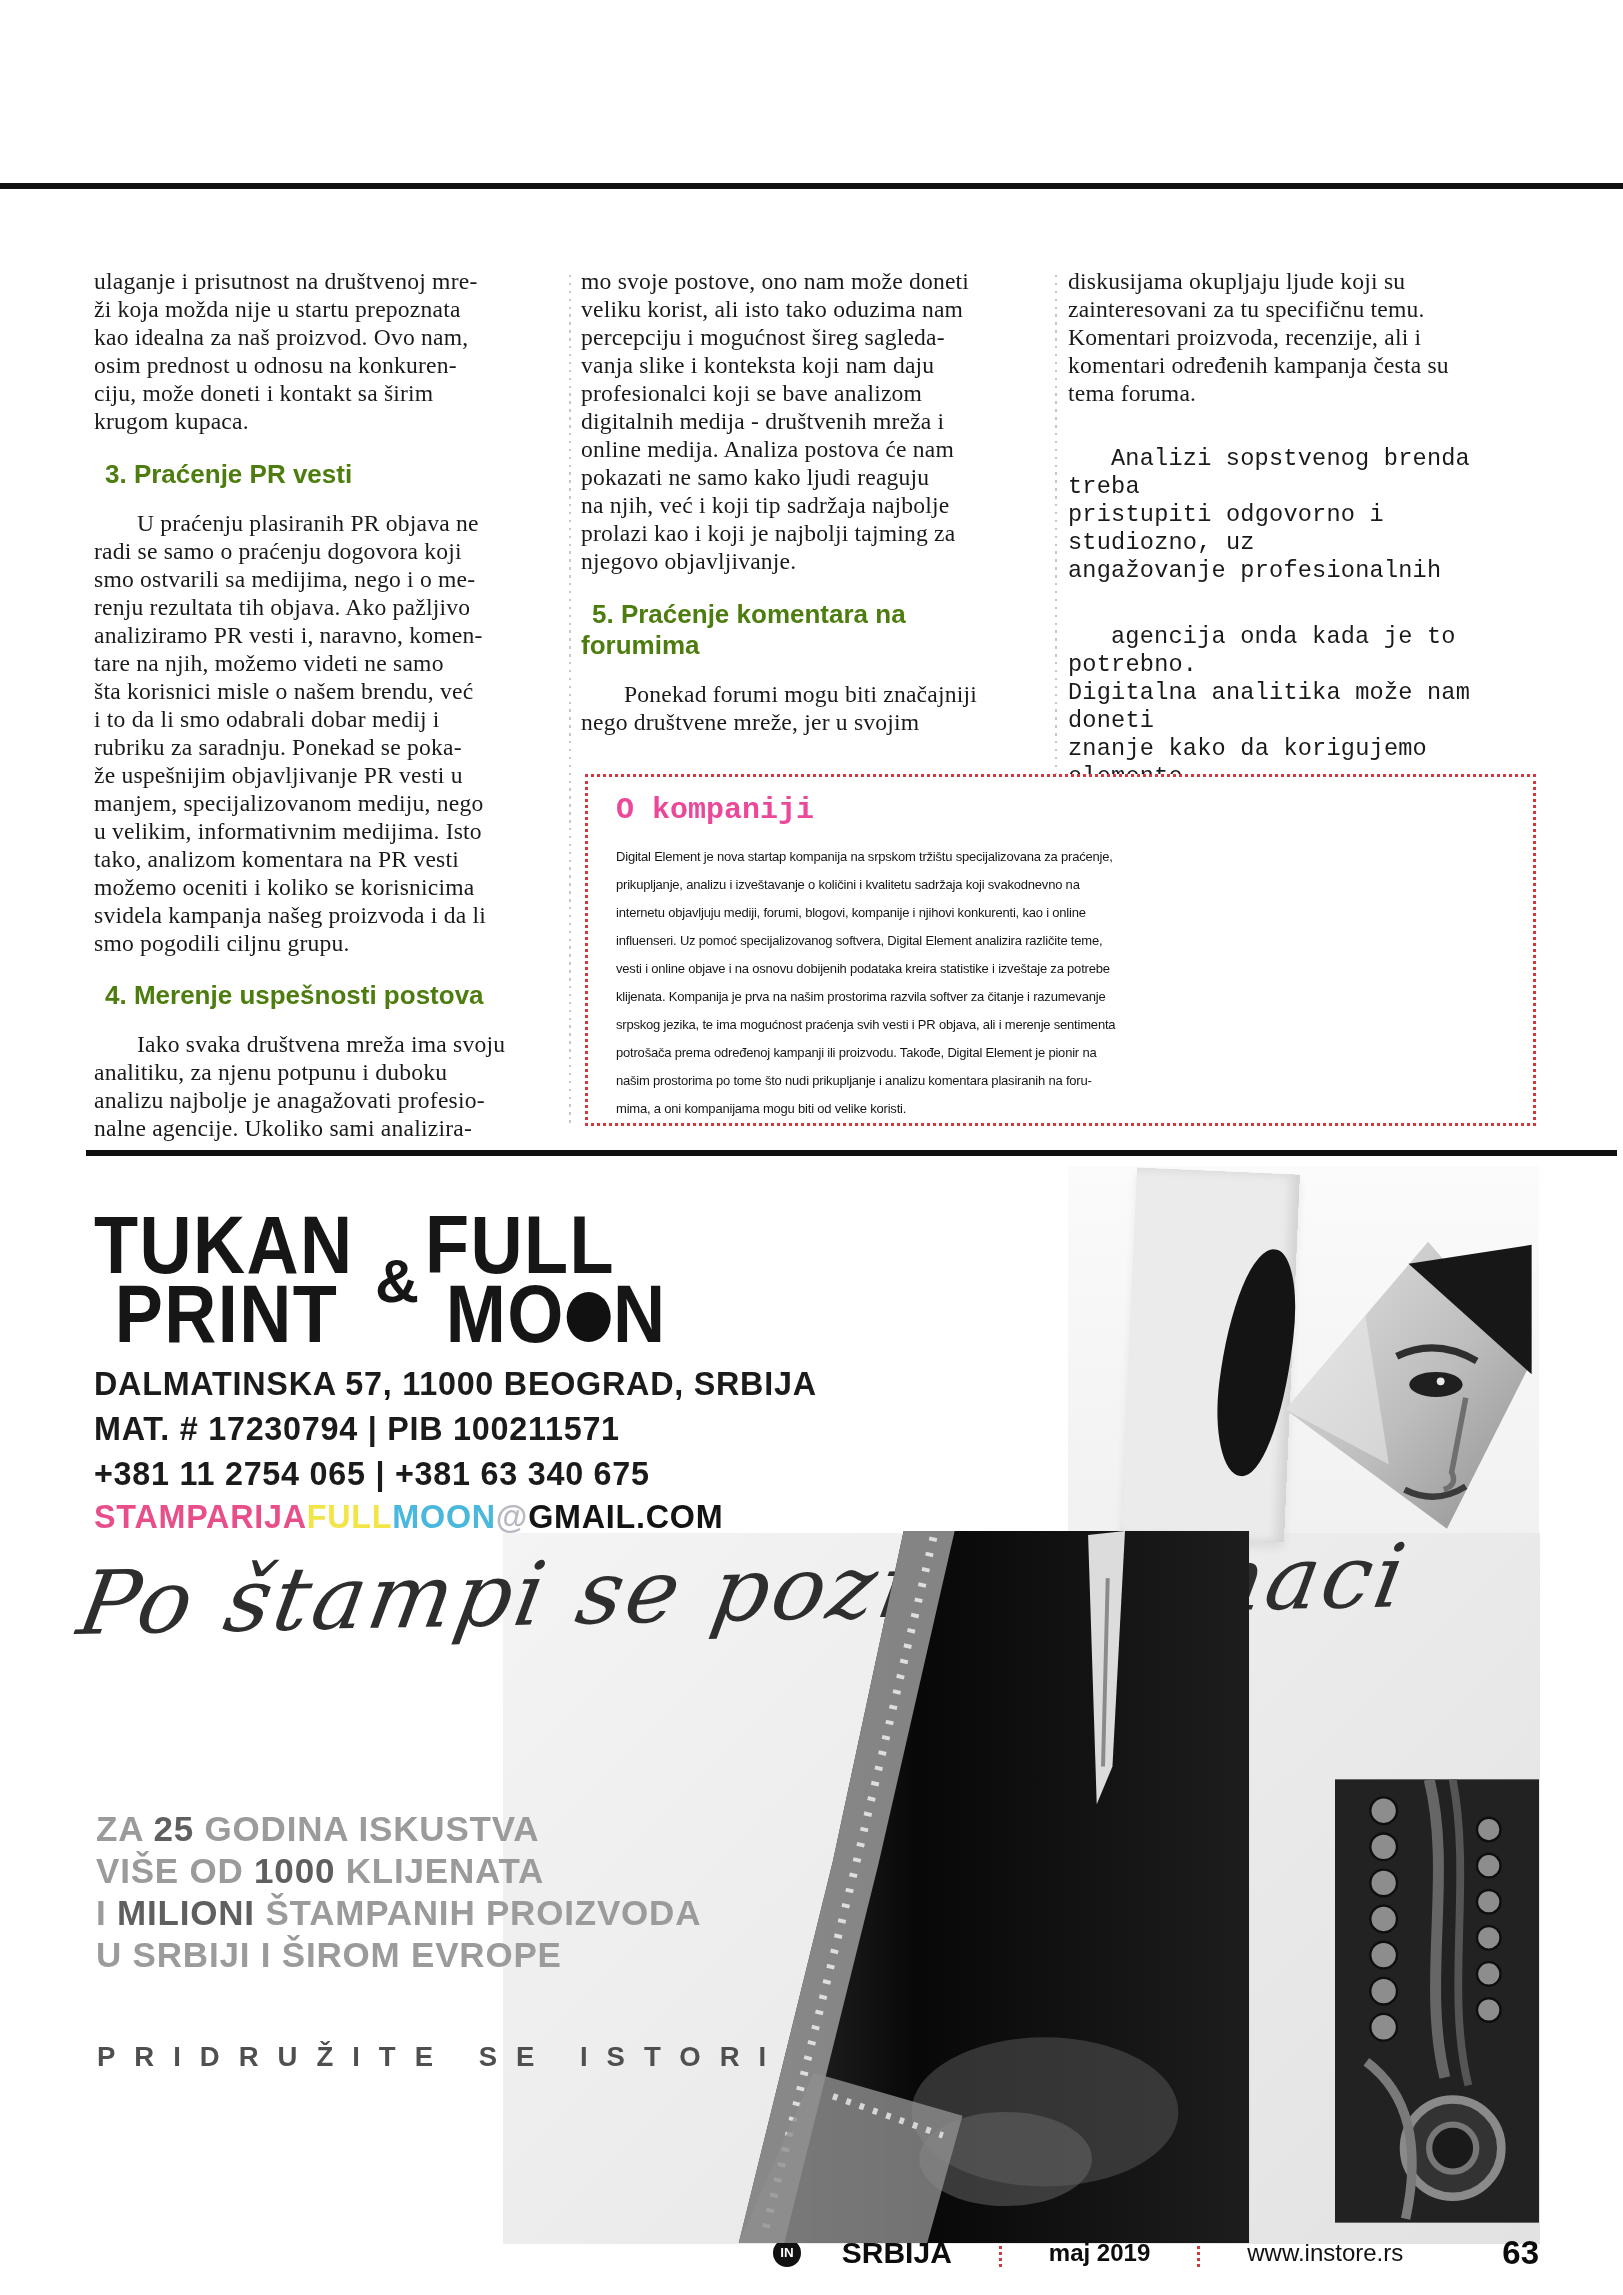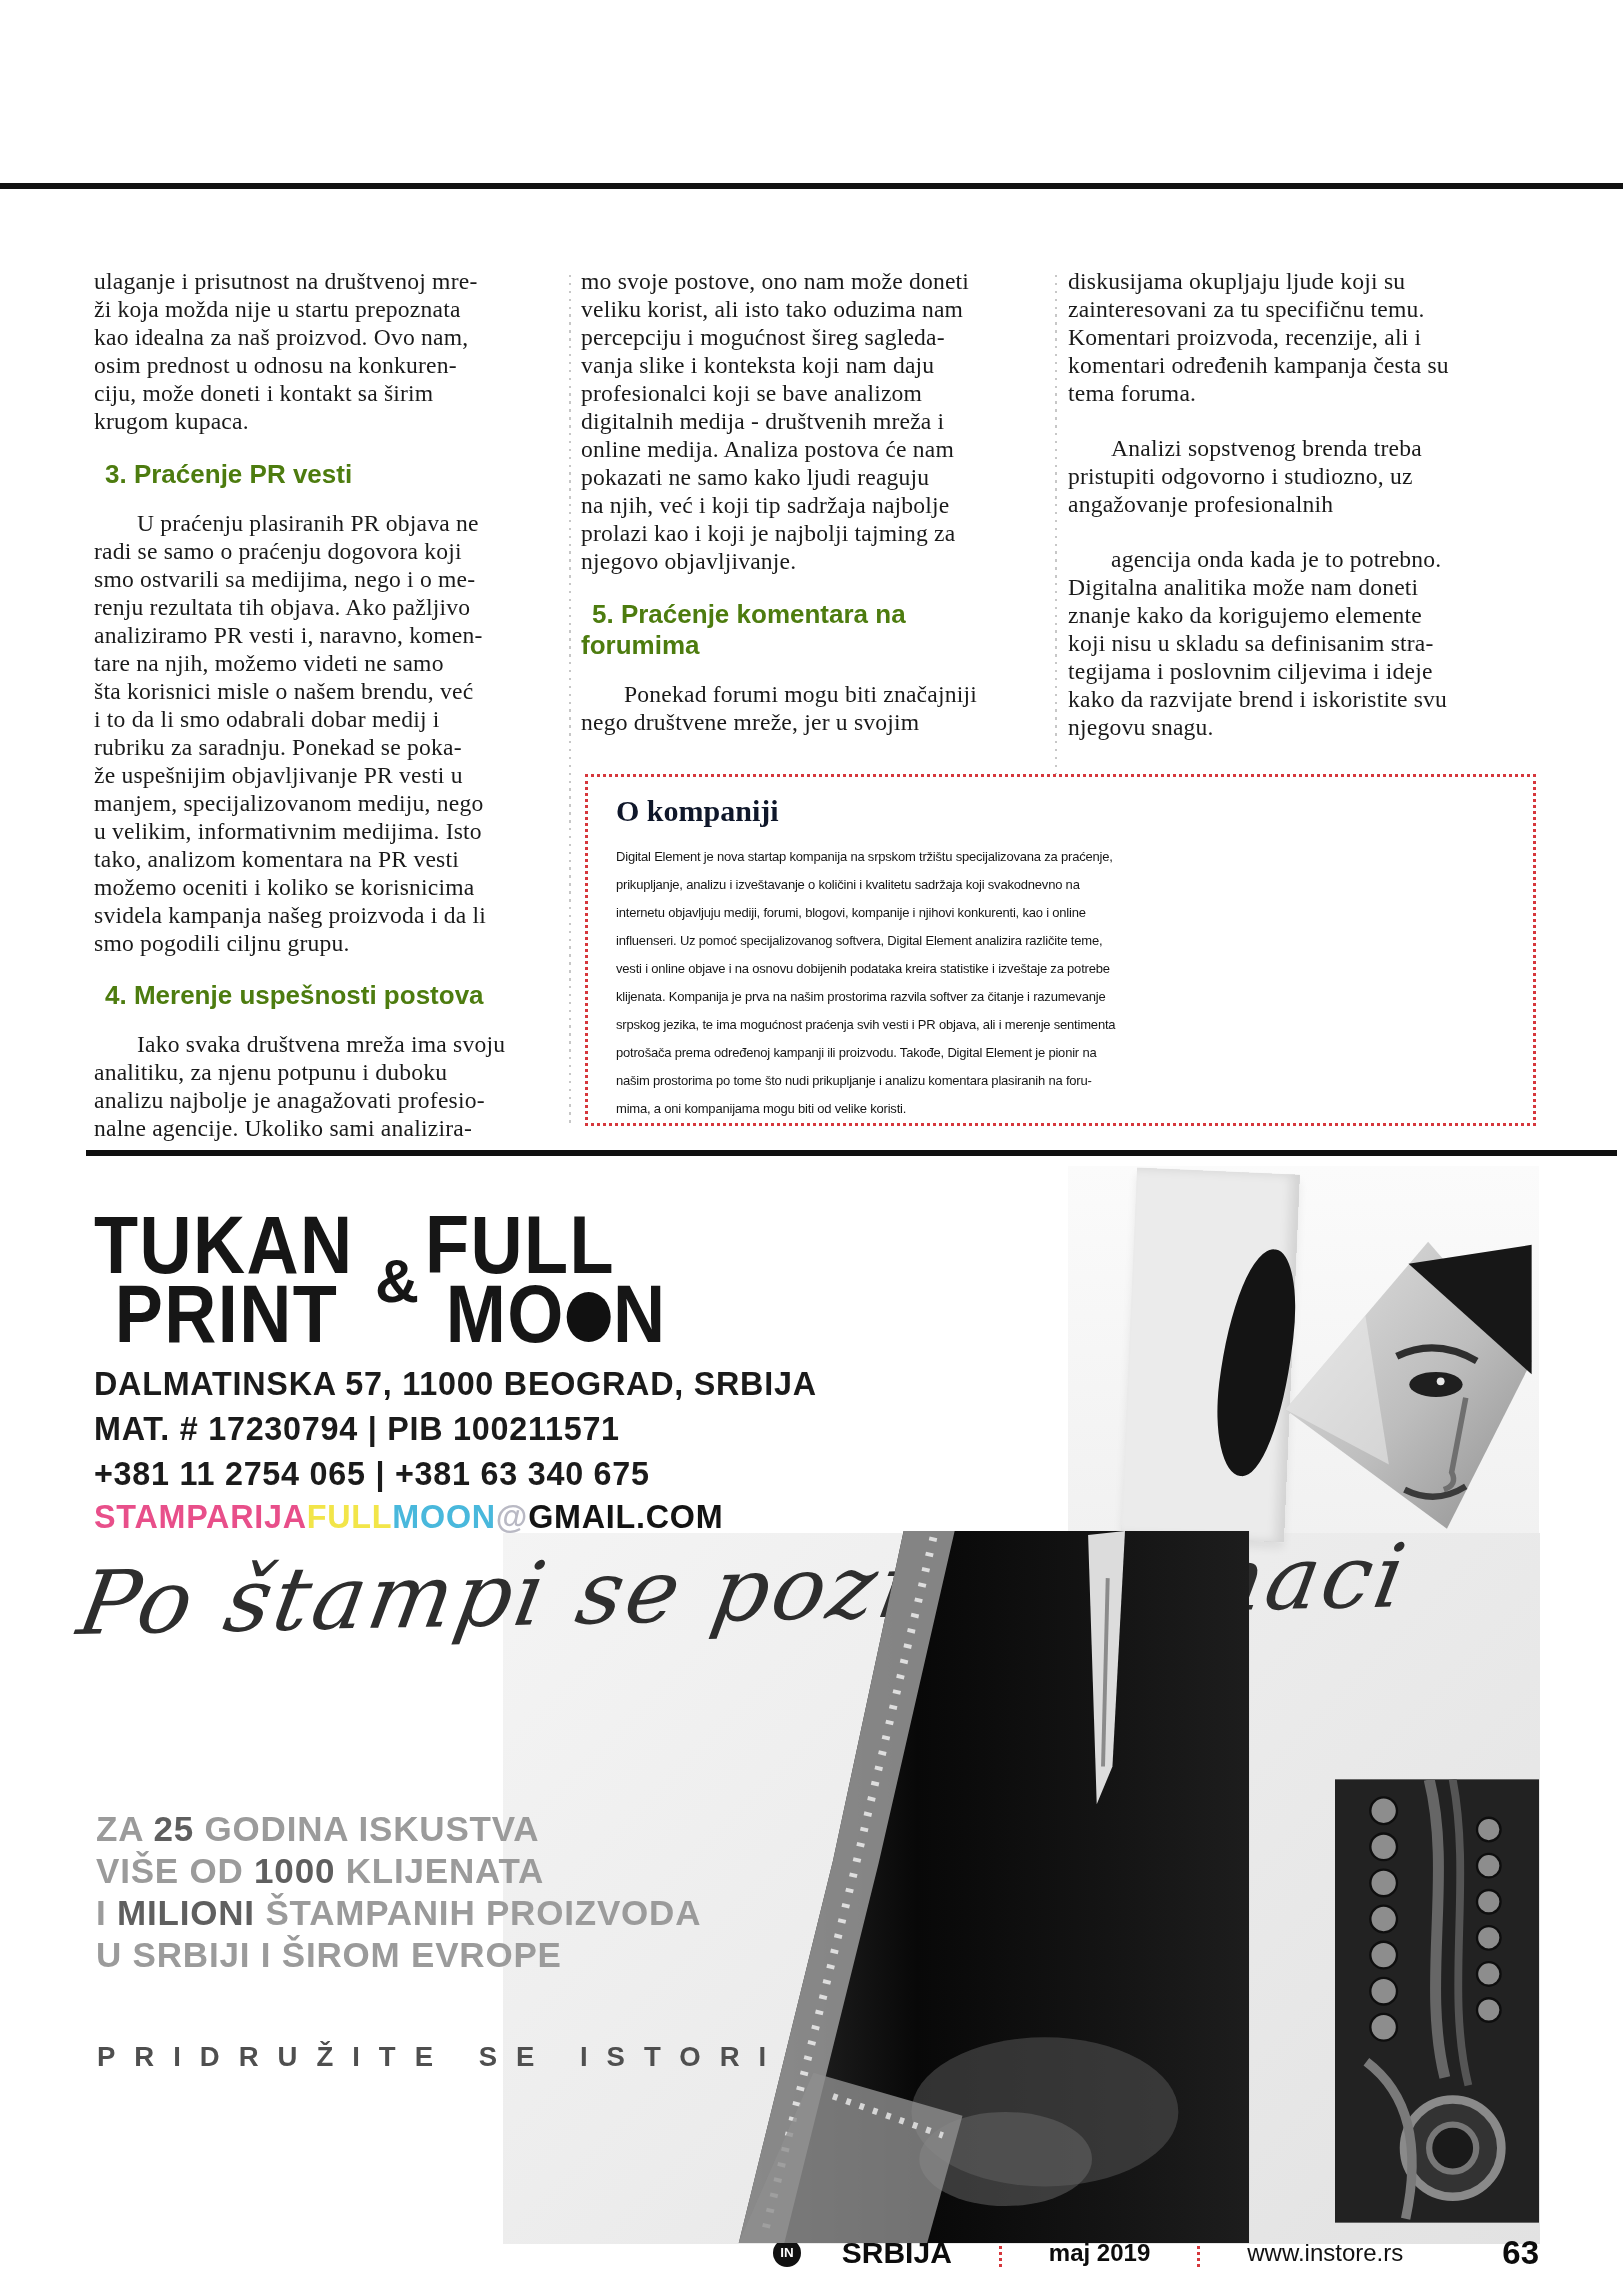--- a/index.html
+++ b/index.html
@@ -5,31 +5,31 @@
   html,body{margin:0;padding:0;background:#888;}
   .page{position:relative;width:1623px;height:2295px;background:#ffffff;overflow:hidden;
         font-family:"Liberation Serif", serif;color:#1a1a1a;}
   
   .toprule{position:absolute;left:0;top:183px;width:1623px;height:6.3px;background:#111;}
   
   .col{position:absolute;top:267px;width:465px;}
   .col-1{left:94px;} .col-2{left:581px;} .col-3{left:1068px;}
   .body{font-size:23.6px;line-height:28px;margin:0;white-space:pre-line;letter-spacing:0.2px;}
   .body.ind{text-indent:43px;}
-  .body + .body{margin-top:27px;}
+  .body + .body{margin-top:38px;font-family:Liberation Mono, monospace;}
   .subhead{font-family:"Liberation Sans",sans-serif;font-weight:700;font-size:26px;line-height:31px;
            margin:23.6px 0 19px;text-indent:11px;white-space:pre-line;color:#4d7c0f;}
   .colsep{position:absolute;top:275px;height:852px;width:1.6px;
           background:repeating-linear-gradient(#c7c7c7 0 2.4px, transparent 2.4px 7.9px);}
   .colsep.s1{left:569px;} .colsep.s2{left:1055px;}
   
   .about{position:absolute;left:585px;top:774px;width:951px;height:352px;box-sizing:border-box;
          border:3.9px dotted #d6373c;background:#fff;padding:15.7px 28px;}
-  .about-title{font-family:Liberation Serif, serif;font-weight:700;font-size:30px;line-height:35px;
-               margin:0 0 15.7px;color:#0f172a;}
+  .about-title{font-family:Liberation Mono, monospace;font-weight:700;font-size:30px;line-height:35px;
+               margin:0 0 15.7px;color:#ec4899;}
   .about-body{font-family:"Liberation Sans",sans-serif;font-size:13px;line-height:28px;margin:0;
               white-space:pre-line;color:#161616;letter-spacing:-0.2px;}
   
   .adrule{position:absolute;left:86px;top:1150px;width:1531px;height:5.5px;background:#0f0f0f;}
   .ad{position:absolute;left:0;top:1155px;width:1623px;height:1068px;}
   .grayfield{position:absolute;left:503px;top:378px;width:1037px;height:711px;
              background:linear-gradient(135deg,#f4f4f4 0%,#ececec 45%,#e2e2e2 100%);}
   .grayfield-top{position:absolute;left:1068px;top:11px;width:471px;height:369px;
              background:linear-gradient(180deg,#fbfbfb,#f1f1f1);}
   .cond{font-family:"Liberation Sans",sans-serif;font-weight:700;}

